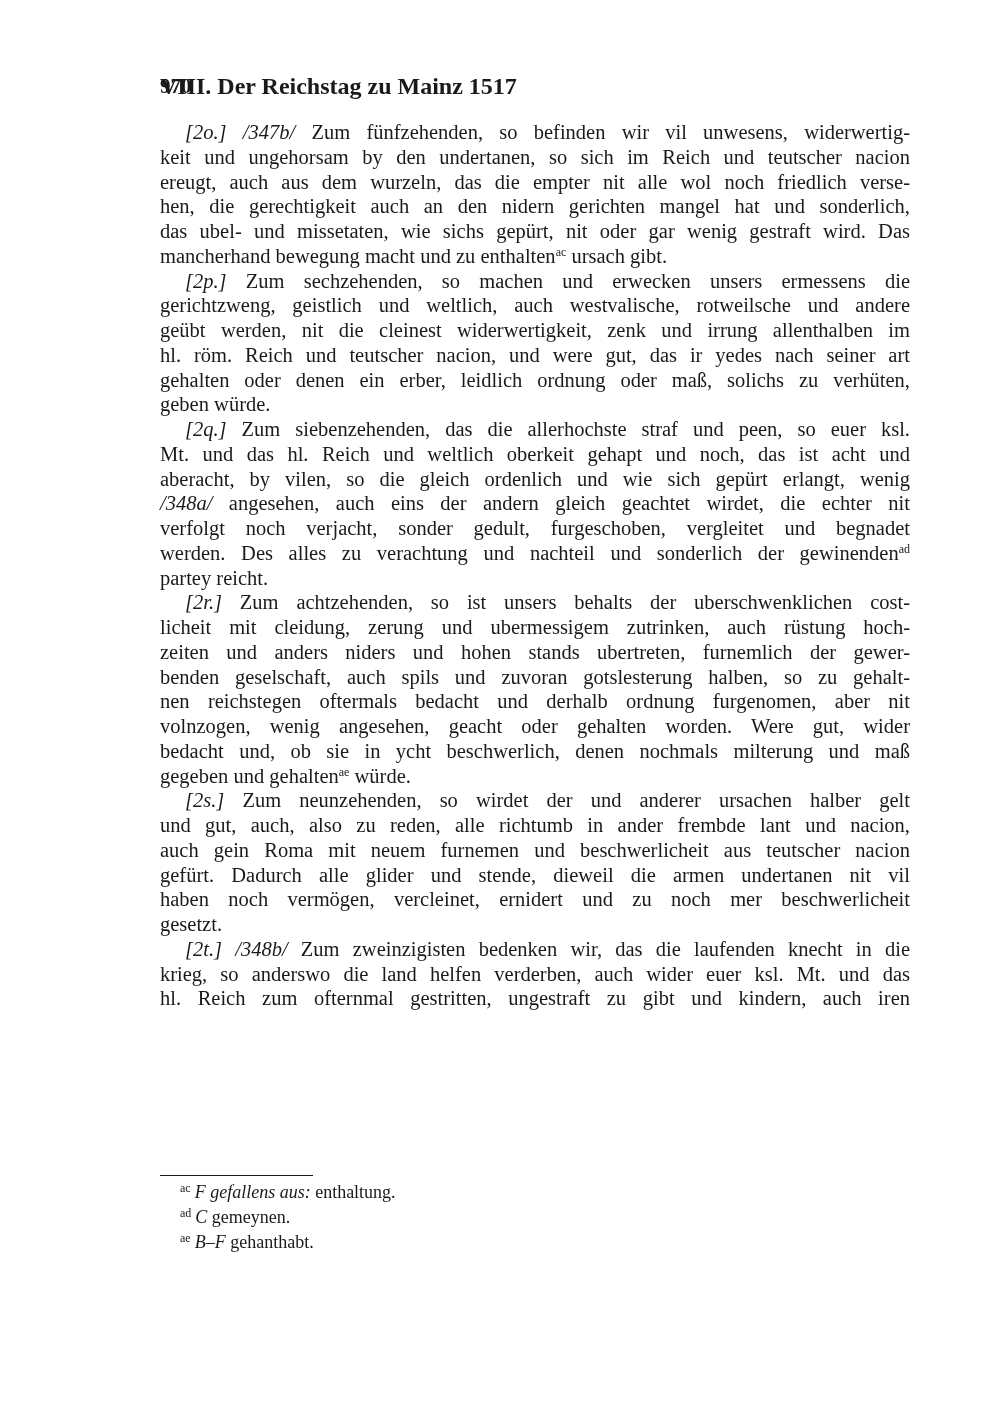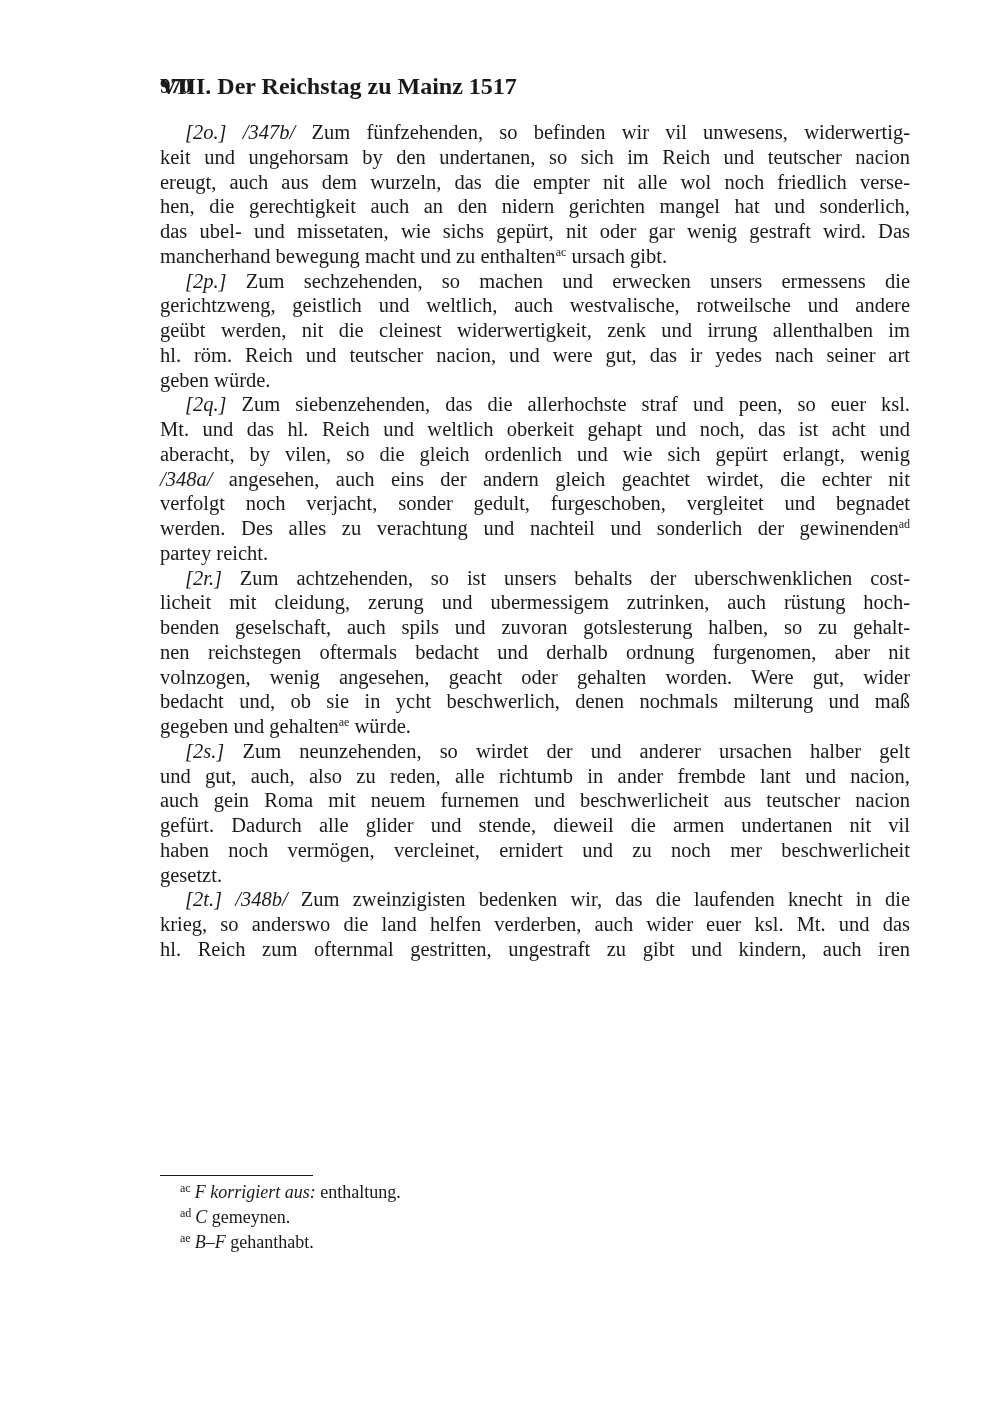--- a/index.html
+++ b/index.html
@@ -54,36 +54,38 @@
     <span class="line">hen, die gerechtigkeit auch an den nidern gerichten mangel hat und sonderlich,</span>
     <span class="line">das ubel- und missetaten, wie sichs gepürt, nit oder gar wenig gestraft wird. Das</span>
     <span class="line last"><span>mancherhand bewegung macht und zu enthalten</span><sup class="fnref">ac</sup><span> ursach gibt.</span></span>
   </div>
 
   <div>
     <span class="line indent"><span class="it">[2p.]</span><span> Zum sechzehenden, so machen und erwecken unsers ermessens die</span></span>
     <span class="line">gerichtzweng, geistlich und weltlich, auch westvalische, rotweilsche und andere</span>
     <span class="line">geübt werden, nit die cleinest widerwertigkeit, zenk und irrung allenthalben im</span>
     <span class="line">hl. röm. Reich und teutscher nacion, und were gut, das ir yedes nach seiner art</span>
+    <span class="line">gehalten oder denen ein erber, leidlich ordnung oder maß, solichs zu verhüten,</span>
     <span class="line last">geben würde.</span>
   </div>
 
   <div>
     <span class="line indent"><span class="it">[2q.]</span><span> Zum siebenzehenden, das die allerhochste straf und peen, so euer ksl.</span></span>
     <span class="line">Mt. und das hl. Reich und weltlich oberkeit gehapt und noch, das ist acht und</span>
     <span class="line">aberacht, by vilen, so die gleich ordenlich und wie sich gepürt erlangt, wenig</span>
     <span class="line"><span class="it">/348a/</span><span> angesehen, auch eins der andern gleich geachtet wirdet, die echter nit</span></span>
     <span class="line">verfolgt noch verjacht, sonder gedult, furgeschoben, vergleitet und begnadet</span>
     <span class="line"><span>werden. Des alles zu verachtung und nachteil und sonderlich der gewinenden</span><sup class="fnref">ad</sup></span>
     <span class="line last">partey reicht.</span>
   </div>
 
   <div>
     <span class="line indent"><span class="it">[2r.]</span><span> Zum achtzehenden, so ist unsers behalts der uberschwenklichen cost-</span></span>
     <span class="line">licheit mit cleidung, zerung und ubermessigem zutrinken, auch rüstung hoch-</span>
+    <span class="line">zeiten und anders niders und hohen stands ubertreten, furnemlich der gewer-</span>
     <span class="line">benden geselschaft, auch spils und zuvoran gotslesterung halben, so zu gehalt-</span>
     <span class="line">nen reichstegen oftermals bedacht und derhalb ordnung furgenomen, aber nit</span>
     <span class="line">volnzogen, wenig angesehen, geacht oder gehalten worden. Were gut, wider</span>
     <span class="line">bedacht und, ob sie in ycht beschwerlich, denen nochmals milterung und maß</span>
     <span class="line last"><span>gegeben und gehalten</span><sup class="fnref">ae</sup><span> würde.</span></span>
   </div>
 
   <div>
     <span class="line indent"><span class="it">[2s.]</span><span> Zum neunzehenden, so wirdet der und anderer ursachen halber gelt</span></span>
     <span class="line">und gut, auch, also zu reden, alle richtumb in ander frembde lant und nacion,</span>
@@ -97,21 +99,21 @@
     <span class="line indent"><span class="it">[2t.]</span> <span class="it">/348b/</span><span> Zum zweinzigisten bedenken wir, das die laufenden knecht in die</span></span>
     <span class="line">krieg, so anderswo die land helfen verderben, auch wider euer ksl. Mt. und das</span>
     <span class="line">hl. Reich zum ofternmal gestritten, ungestraft zu gibt und kindern, auch iren</span>
   </div>
 </div>
 
 <div class="footnote-rule"></div>
 
 <div class="footnotes">
   <div class="footnote">
-    <sup>ac</sup><span class="it">F korrigiert aus:</span><span> enthaltung.</span>
+    <sup>ac</sup><span class="it">F gefallens aus:</span><span> enthaltung.</span>
   </div>
   <div class="footnote">
     <sup>ad</sup><span class="it">C</span><span> gemeynen.</span>
   </div>
   <div class="footnote">
     <sup>ae</sup><span class="it">B–F</span><span> gehanthabt.</span>
   </div>
 </div>
 
 </body></html>

